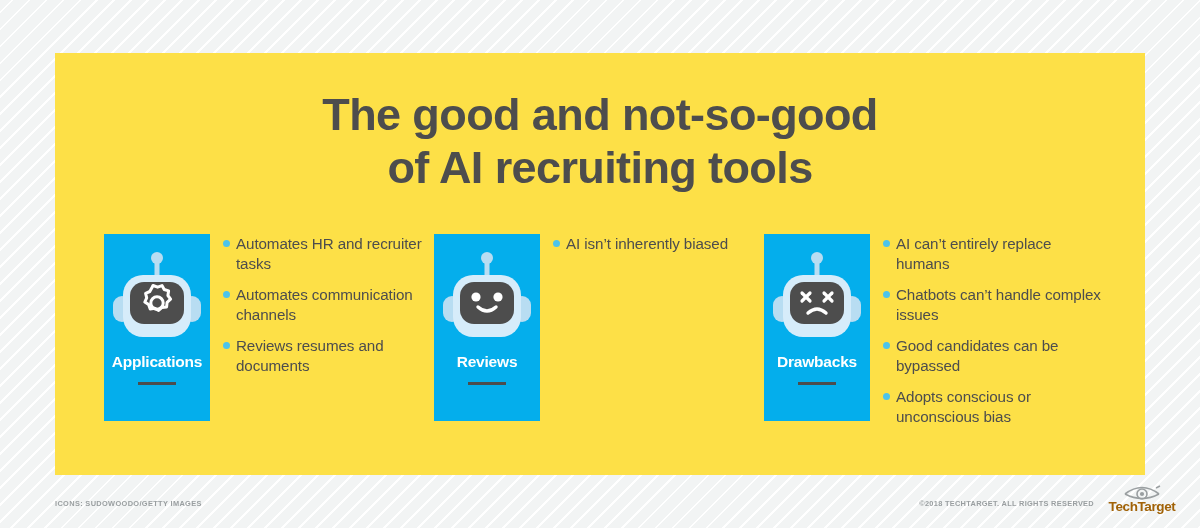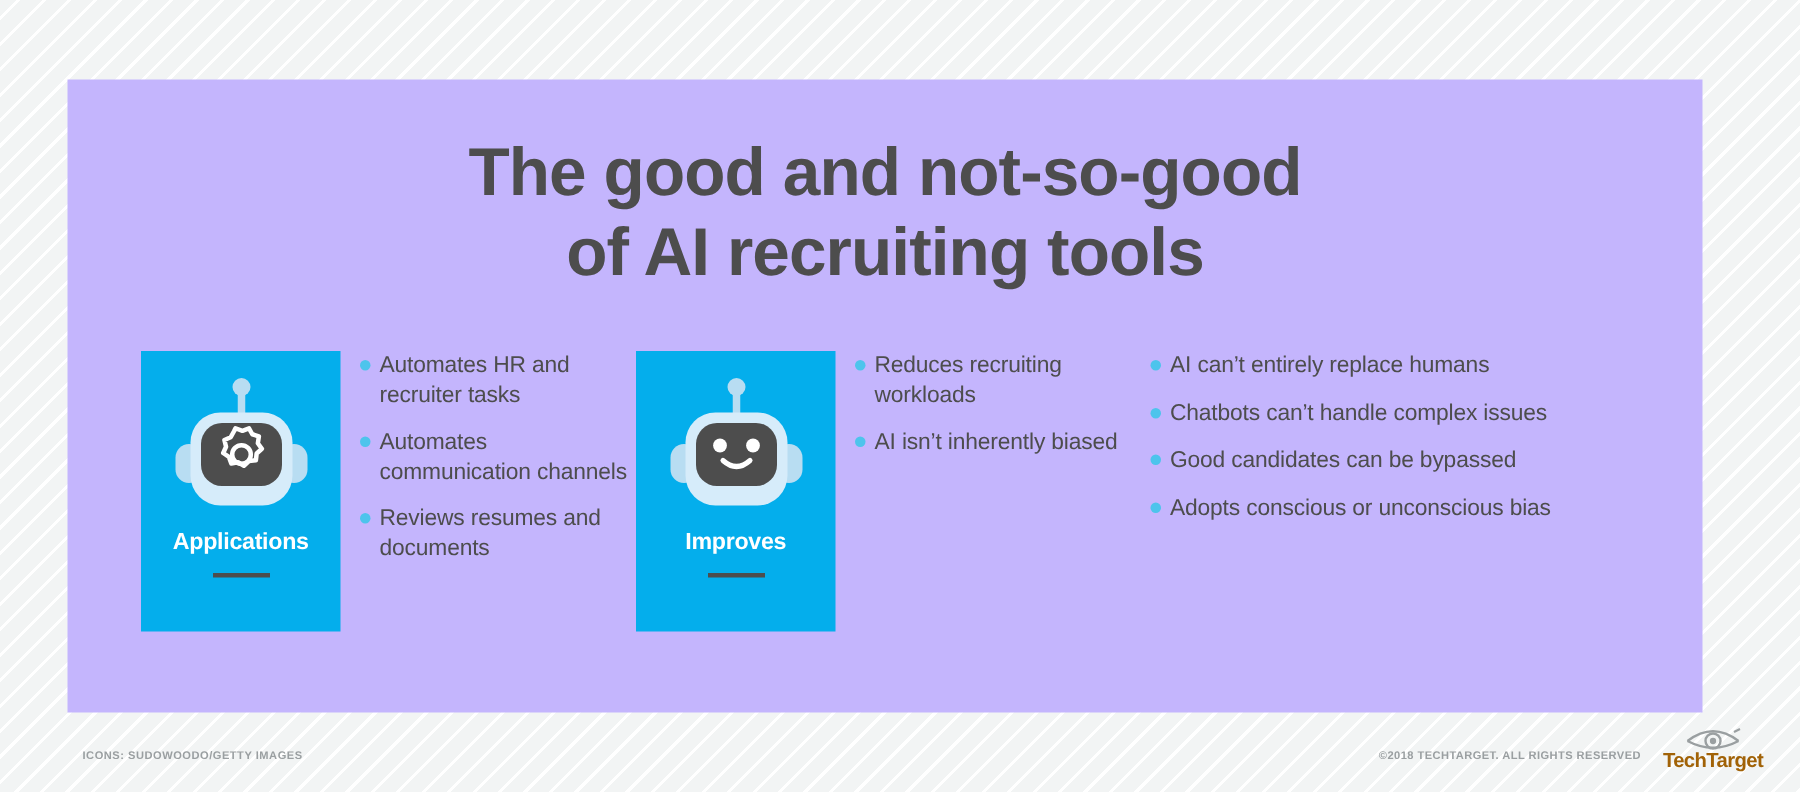--- a/index.html
+++ b/index.html
@@ -18,25 +18,25 @@
       #ffffff 2px,
       #f2f4f4 2px,
       #f2f4f4 12px
     );
     position: relative;
   }
 
   
   .panel {
     position: absolute;
-    left: 45px;
+    left: 55px;
     top: 53px;
     width: 1090px;
     height: 422px;
-    background: #c4b5fd;
+    background: #fde047;
   }
 
   
   .title {
     position: absolute;
     left: 0;
     top: 35px;
     width: 1090px;
     text-align: center;
     color: #4d4d4d;
@@ -59,21 +59,21 @@
   .column {
     display: flex;
     align-items: flex-start;
   }
   .col-1 { width: 330px; }
   .col-2 { width: 330px; }
   .col-3 { width: 340px; }
 
   
   .card {
-    width: 133px;
+    width: 106px;
     height: 187px;
     background: #04aeec;
     flex: 0 0 auto;
     position: relative;
   }
   .card-label {
     position: absolute;
     left: 0;
     right: 0;
     top: 119px;
@@ -213,30 +213,50 @@
             <rect x="43.5" y="10" width="5" height="16" fill="#b8ddf2"></rect>
             <rect x="2" y="45" width="18" height="26" rx="9" fill="#b8ddf2"></rect>
             <rect x="72" y="45" width="18" height="26" rx="9" fill="#b8ddf2"></rect>
             <rect x="12" y="24" width="68" height="62" rx="20" fill="#d6ecfa"></rect>
             <rect x="19" y="31" width="54" height="42" rx="14" fill="#4d4d4d"></rect>
             <circle cx="35" cy="46" r="4.6" fill="#ffffff"></circle>
             <circle cx="57" cy="46" r="4.6" fill="#ffffff"></circle>
             <path d="M37 56 Q46 64 55 56" fill="none" stroke="#ffffff" stroke-width="3.4" stroke-linecap="round"></path>
           </svg>
         </div>
-        <div class="card-label">Improves</div>
+        <div class="card-label">Reviews</div>
         <div class="card-rule"></div>
       </div>
       <ul class="bullets">
-        <li class="bullet">Reduces recruiting workloads</li>
         <li class="bullet">AI isn’t inherently biased</li>
       </ul>
     </div>
 
     <div class="column col-3">
+      <div class="card">
+        <div class="robot-wrap">
+          <svg width="92" height="95" viewBox="0 0 92 95" aria-hidden="true">
+            <circle cx="46" cy="7" r="6" fill="#b8ddf2"></circle>
+            <rect x="43.5" y="10" width="5" height="16" fill="#b8ddf2"></rect>
+            <rect x="2" y="45" width="18" height="26" rx="9" fill="#b8ddf2"></rect>
+            <rect x="72" y="45" width="18" height="26" rx="9" fill="#b8ddf2"></rect>
+            <rect x="12" y="24" width="68" height="62" rx="20" fill="#d6ecfa"></rect>
+            <rect x="19" y="31" width="54" height="42" rx="14" fill="#4d4d4d"></rect>
+            <g stroke="#ffffff" stroke-width="3.2" stroke-linecap="round">
+              <line x1="31" y1="42" x2="39" y2="50"></line>
+              <line x1="39" y1="42" x2="31" y2="50"></line>
+              <line x1="53" y1="42" x2="61" y2="50"></line>
+              <line x1="61" y1="42" x2="53" y2="50"></line>
+            </g>
+            <path d="M37 62 Q46 54 55 62" fill="none" stroke="#ffffff" stroke-width="3.4" stroke-linecap="round"></path>
+          </svg>
+        </div>
+        <div class="card-label">Drawbacks</div>
+        <div class="card-rule"></div>
+      </div>
       <ul class="bullets">
         <li class="bullet">AI can’t entirely replace humans</li>
         <li class="bullet">Chatbots can’t handle complex issues</li>
         <li class="bullet">Good candidates can be bypassed</li>
         <li class="bullet">Adopts conscious or unconscious bias</li>
       </ul>
     </div>
 
   </div>
 </div>

